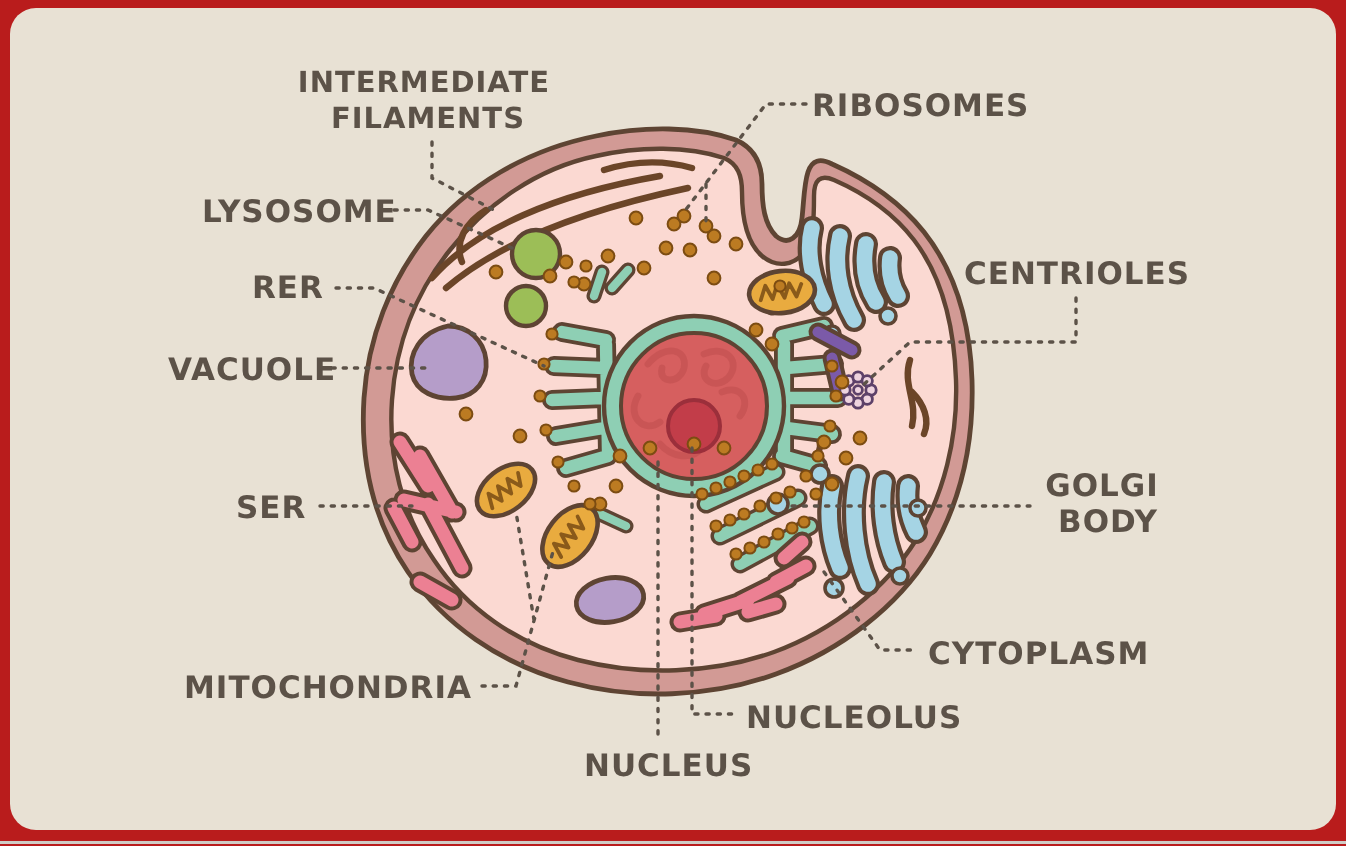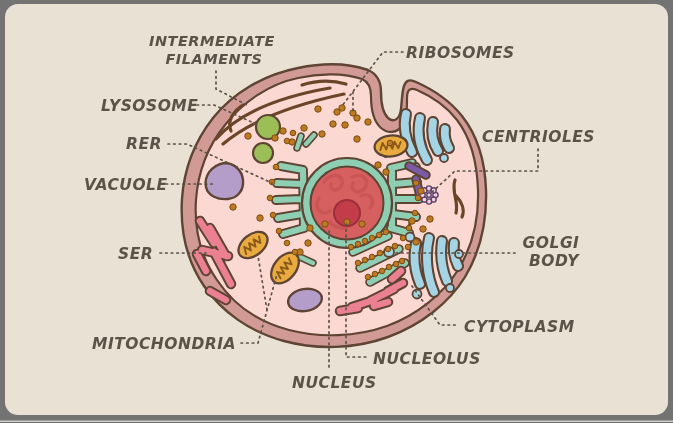--- a/index.html
+++ b/index.html
@@ -1,17 +1,17 @@
 <!DOCTYPE html>
 <html><head>
 <meta charset="utf-8">
 <style>
   html,body{margin:0;padding:0;background:#ffffff;}
-  .stage{position:relative;width:673px;height:423px;background:#737373;overflow:hidden;
-         font-family:"DejaVu Sans",sans-serif;font-style:italic;}
+  .stage{position:relative;width:673px;height:423px;background:#b91c1c;overflow:hidden;
+         font-family:"DejaVu Sans",sans-serif;}
   .stage svg{position:absolute;left:0;top:0;}
   text{font-family:"DejaVu Sans",sans-serif;font-weight:bold;fill:#5c5248;letter-spacing:.5px;}
   .lbl{font-size:15.5px;}
   .lbl-sm{font-size:14.5px;}
   .leader{fill:none;stroke:#5c5248;stroke-width:1.7;stroke-dasharray:1.6 4;stroke-linecap:round;}
   .pass{fill:none;stroke-linecap:round;stroke-linejoin:round;}
   .p-dark{stroke:#5e4433;}
   .p-teal{stroke:#8ecfb4;}
   .p-blue{stroke:#a5d4e4;}
   .p-pink{stroke:#ec8093;}

